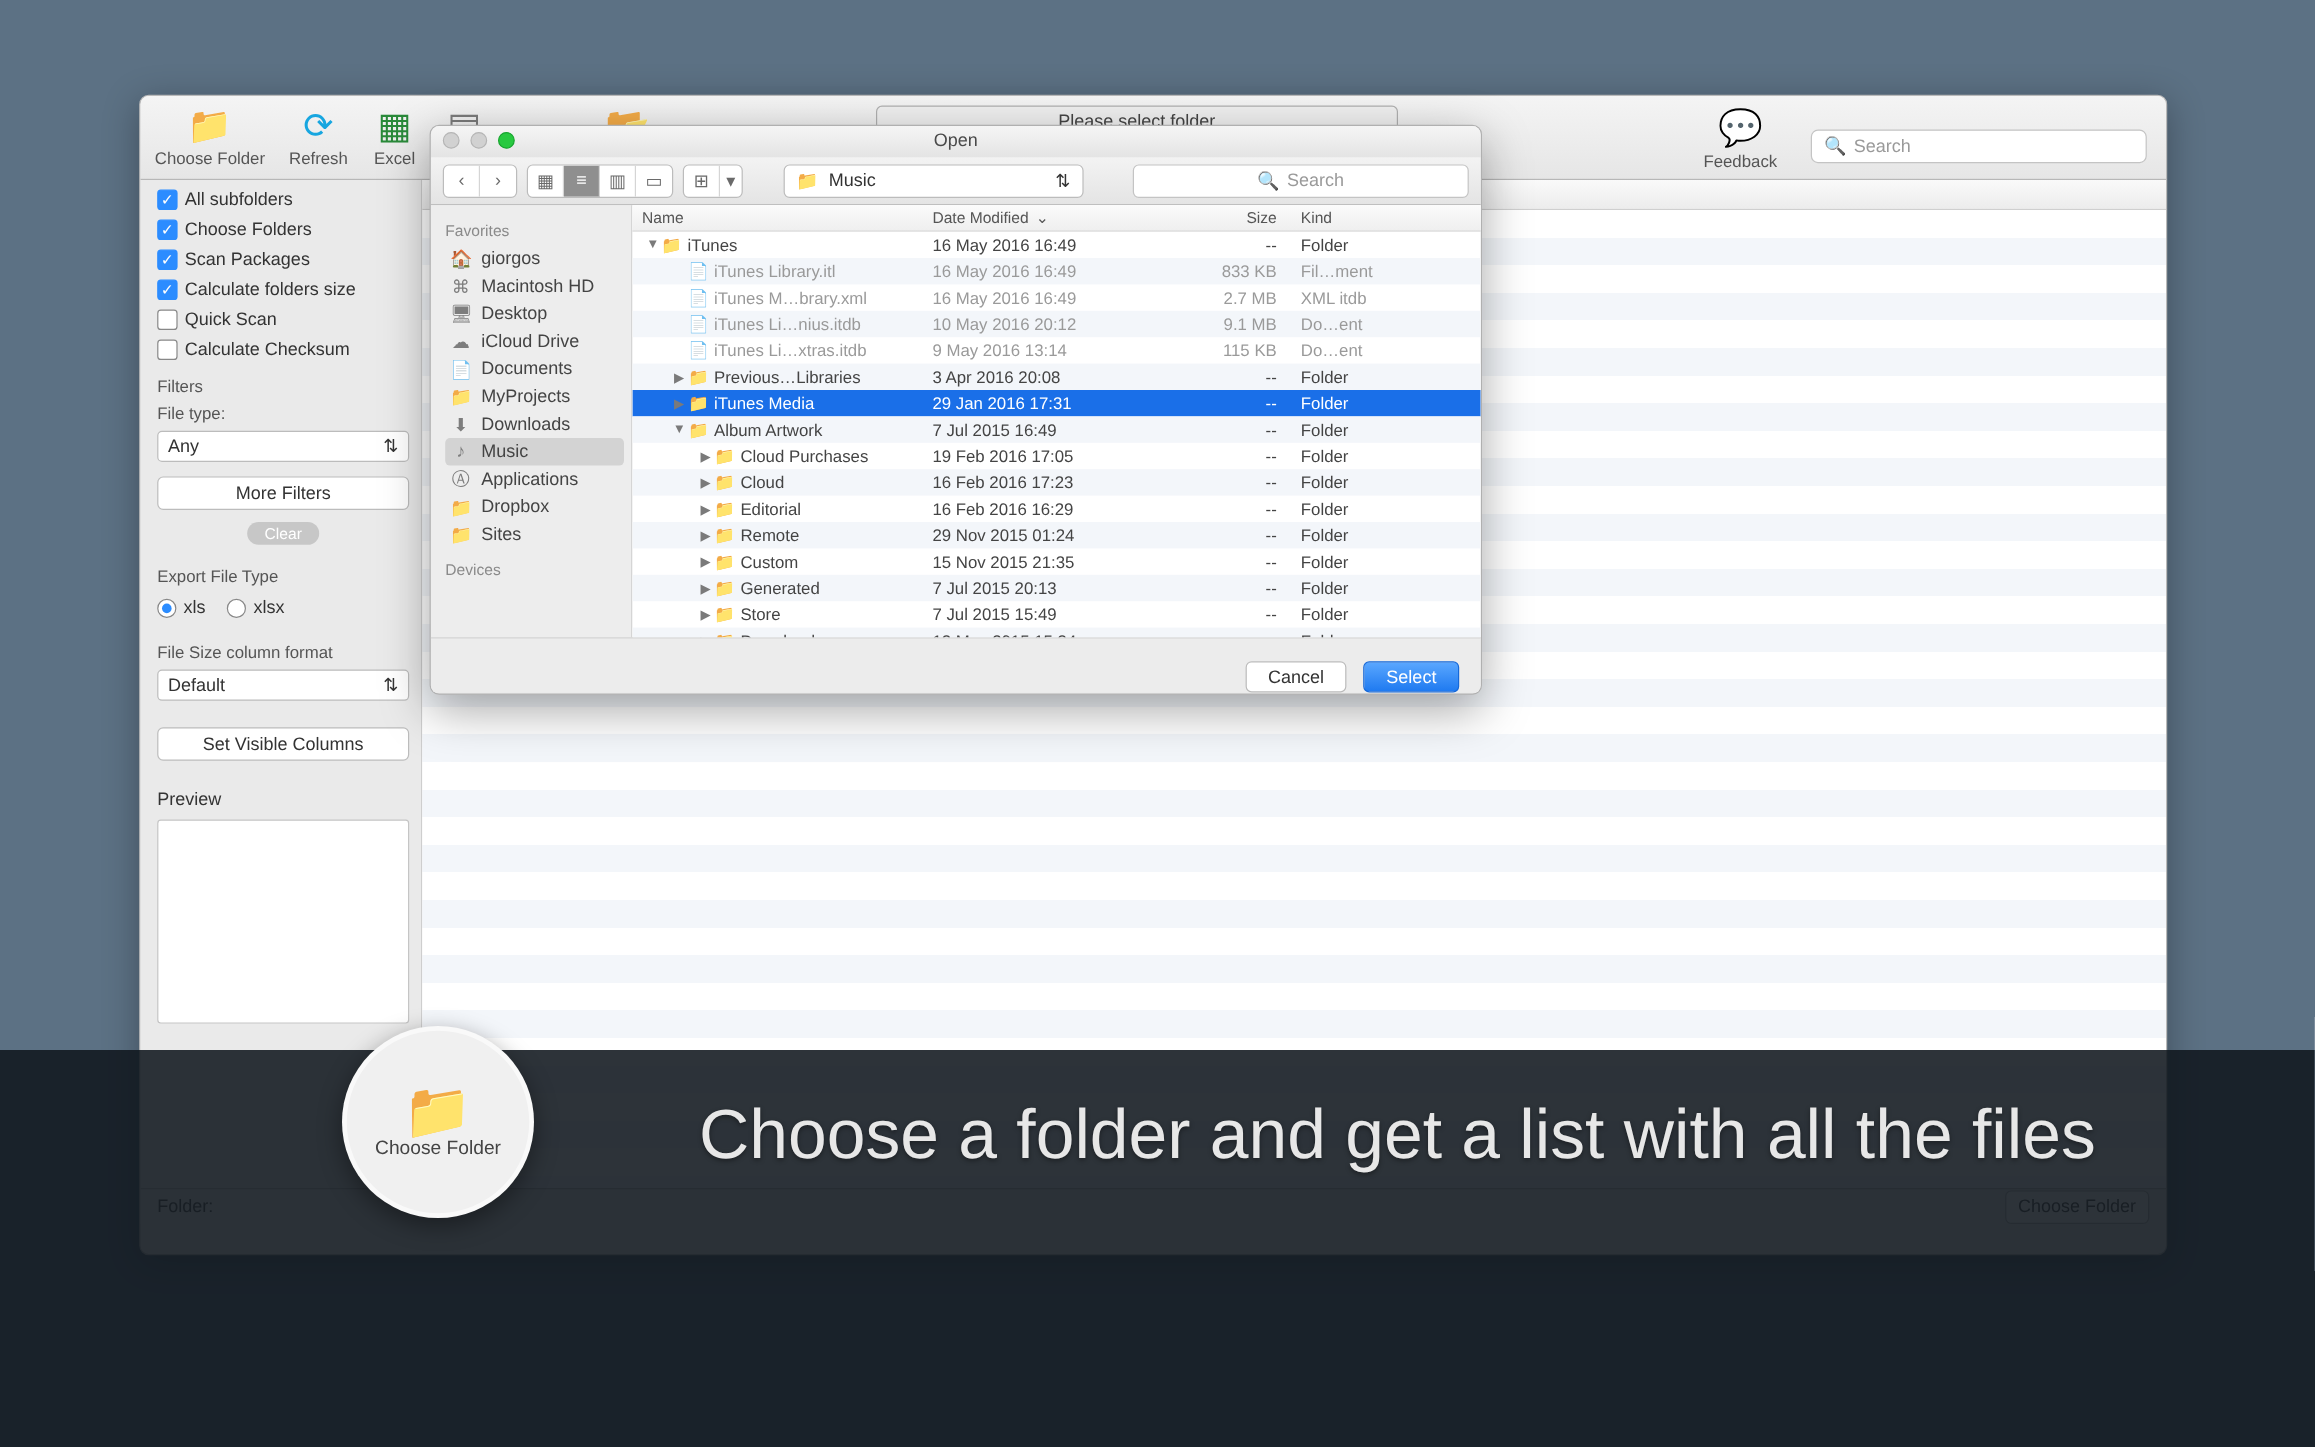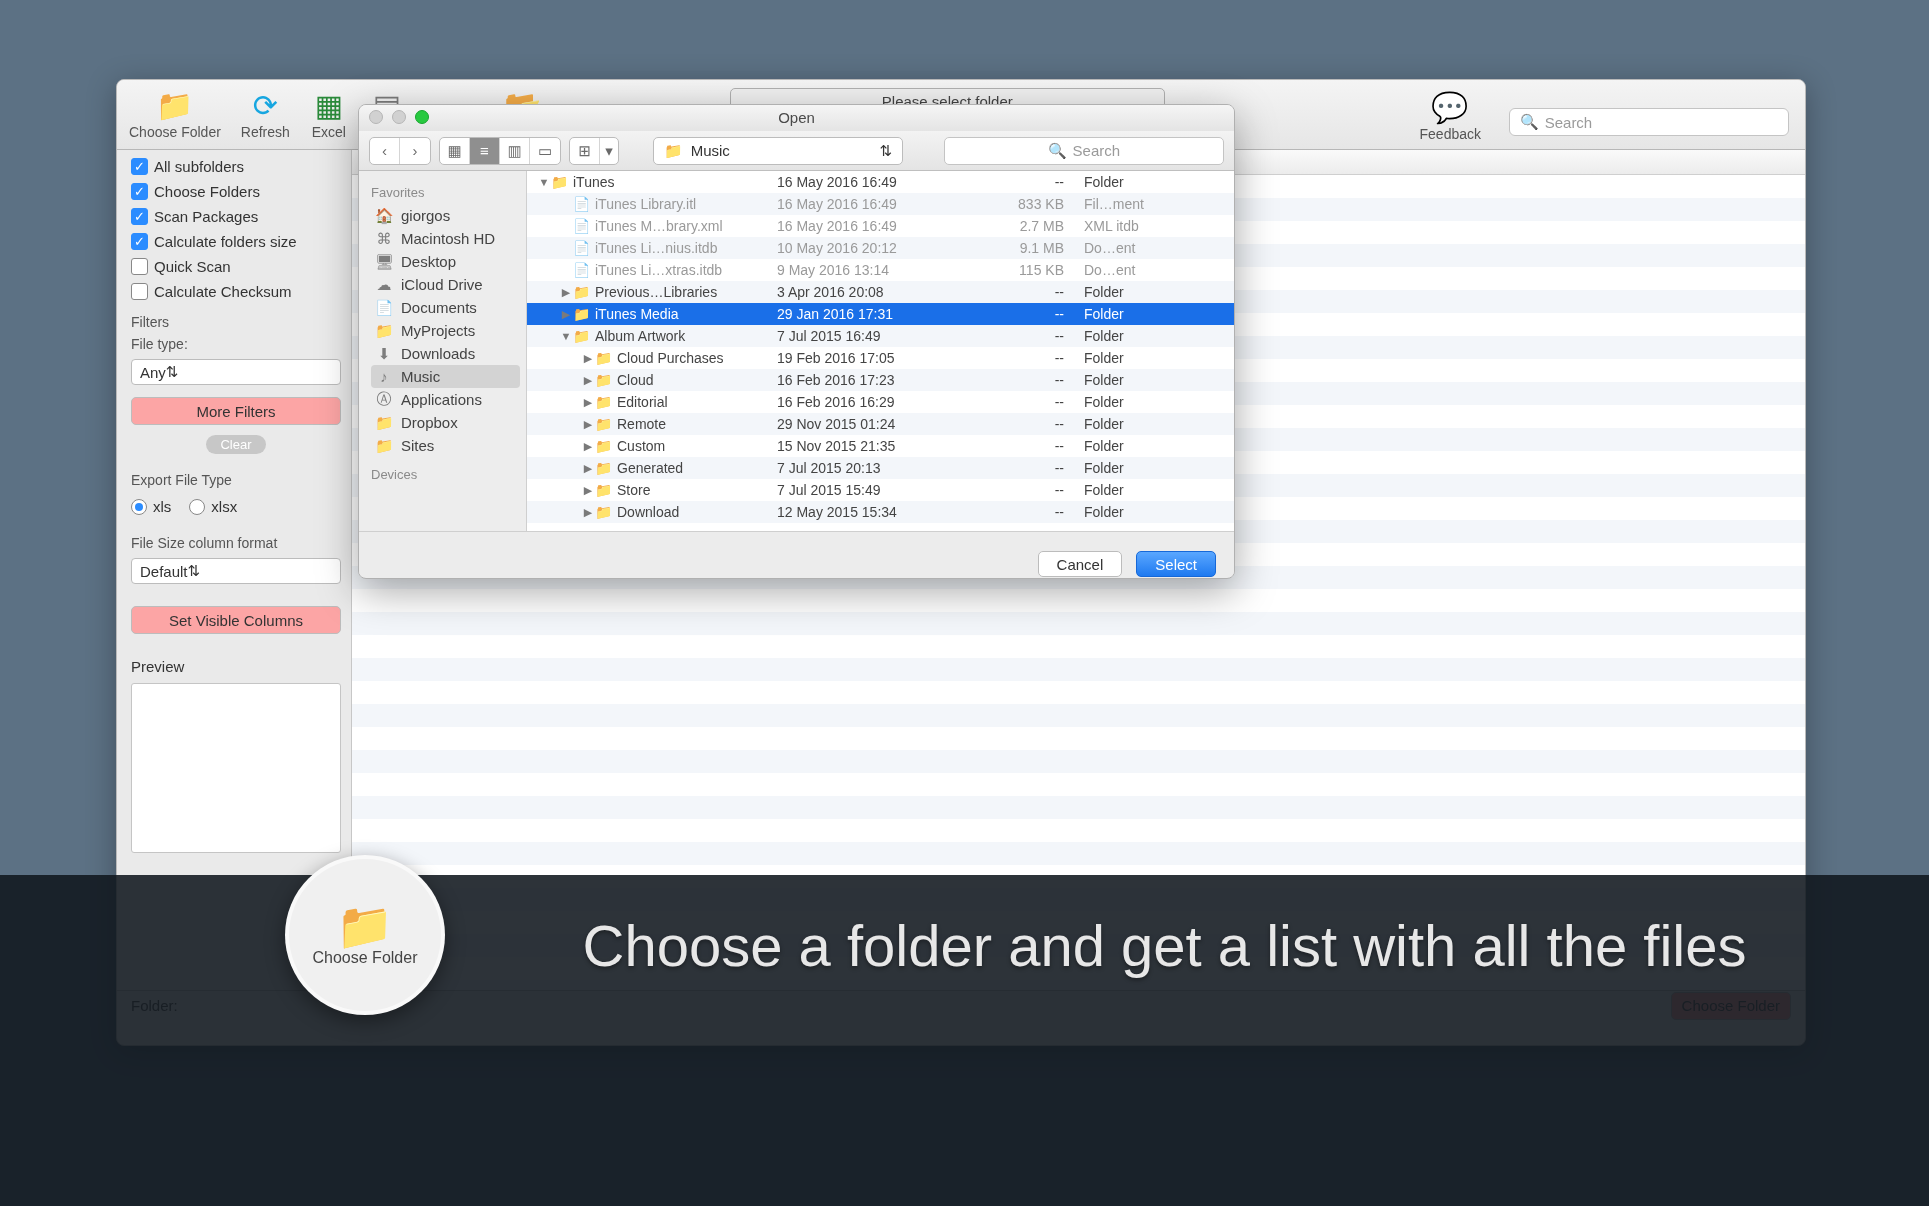--- a/index.html
+++ b/index.html
@@ -29,22 +29,22 @@
   .toolbar-right{position:absolute;right:16px;top:8px;display:flex;align-items:flex-start;gap:28px}
   .searchbox{width:280px;height:28px;border:1px solid #c4c4c4;border-radius:6px;background:#fff;display:flex;align-items:center;padding:0 10px;color:#9a9a9a;font-size:15px;margin-top:20px}
 
   
   .body{display:flex;height:840px}
   .sidebar{width:235px;background:#eaeaea;border-right:1px solid #c7c7c7;padding:6px 10px 0 14px;font-size:15px;display:flex;flex-direction:column;gap:4px;overflow:hidden}
   .chk{display:flex;align-items:center;gap:6px;margin:2px 0}
   .chkbox{width:17px;height:17px;border:1px solid #888;border-radius:3px;background:#fff;display:inline-flex;align-items:center;justify-content:center;font-size:13px;color:#fff}
   .chkbox.on{background:#2b8cff;border-color:#2b8cff}
   .section-lbl{font-size:14px;color:#555;margin-top:8px}
-  .select{background:#fff;border:1px solid #bcbcbc;border-radius:4px;height:26px;display:flex;align-items:center;justify-content:flex-start;padding:0 8px;font-size:15px;margin-top:3px}
-  .btn{background:#fca5a5;border:1px solid #bcbcbc;border-radius:5px;height:28px;display:flex;align-items:center;justify-content:center;font-size:15px;cursor:pointer}
+  .select{background:#fff;border:1px solid #bcbcbc;border-radius:4px;height:26px;display:flex;align-items:center;justify-content:space-between;padding:0 8px;font-size:15px;margin-top:3px}
+  .btn{background:#ffffff;border:1px solid #bcbcbc;border-radius:5px;height:28px;display:flex;align-items:center;justify-content:center;font-size:15px;cursor:pointer}
   .pill{display:inline-block;background:#c7c7c7;color:#fff;border-radius:12px;padding:2px 14px;font-size:13px;align-self:center;margin-top:6px}
   .radio-row{display:flex;gap:18px;align-items:center;margin-top:4px}
   .radio{width:16px;height:16px;border:1px solid #888;border-radius:50%;background:#fff;display:inline-flex;align-items:center;justify-content:center}
   .radio.on::after{content:"";width:8px;height:8px;background:#2b8cff;border-radius:50%}
   .preview-lbl{margin-top:20px;font-size:15px}
   .preview-box{height:170px;border:1px solid #c5c5c5;background:#fff;margin-top:4px;border-radius:3px}
 
   .table-area{flex:1;background:#fff;display:flex;flex-direction:column}
   .thead{height:25px;background:linear-gradient(#fafafa,#ececec);border-bottom:1px solid #cfcfcf;display:flex;align-items:center;font-size:14px;padding-left:10px;color:#444}
   .rows{flex:1;background:repeating-linear-gradient(#fff 0,#fff 23px,#f3f6fa 23px,#f3f6fa 46px)}
@@ -317,20 +317,29 @@
               <span>Dropbox</span>
             </div>
             <div class="fav-item">
               <span class="fav-ico">📁</span>
               <span>Sites</span>
             </div>
           </div>
         <div class="fav-cat" style="margin-top:10px">Devices</div>
       </div>
       <div class="open-list">
+        <div class="ol-head">
+          <div class="c-name">Name</div>
+          <div class="c-date">
+              <span>Date Modified</span>
+              <span>⌄</span>
+            </div>
+          <div class="c-size">Size</div>
+          <div class="c-kind">Kind</div>
+        </div>
         <div class="ol-rows" id="ol-rows">
             <div class="frow">
               <div class="cell nm-cell" style="padding-left:10px">
                 <span class="disc">▼</span>
                 <span class="fico fold-ico">📁</span>
                 <span style="margin-left:4px">iTunes</span>
               </div>
               <div class="cell dt-cell">16 May 2016 16:49</div>
               <div class="cell sz-cell">--</div>
               <div class="cell kd-cell">Folder</div>

